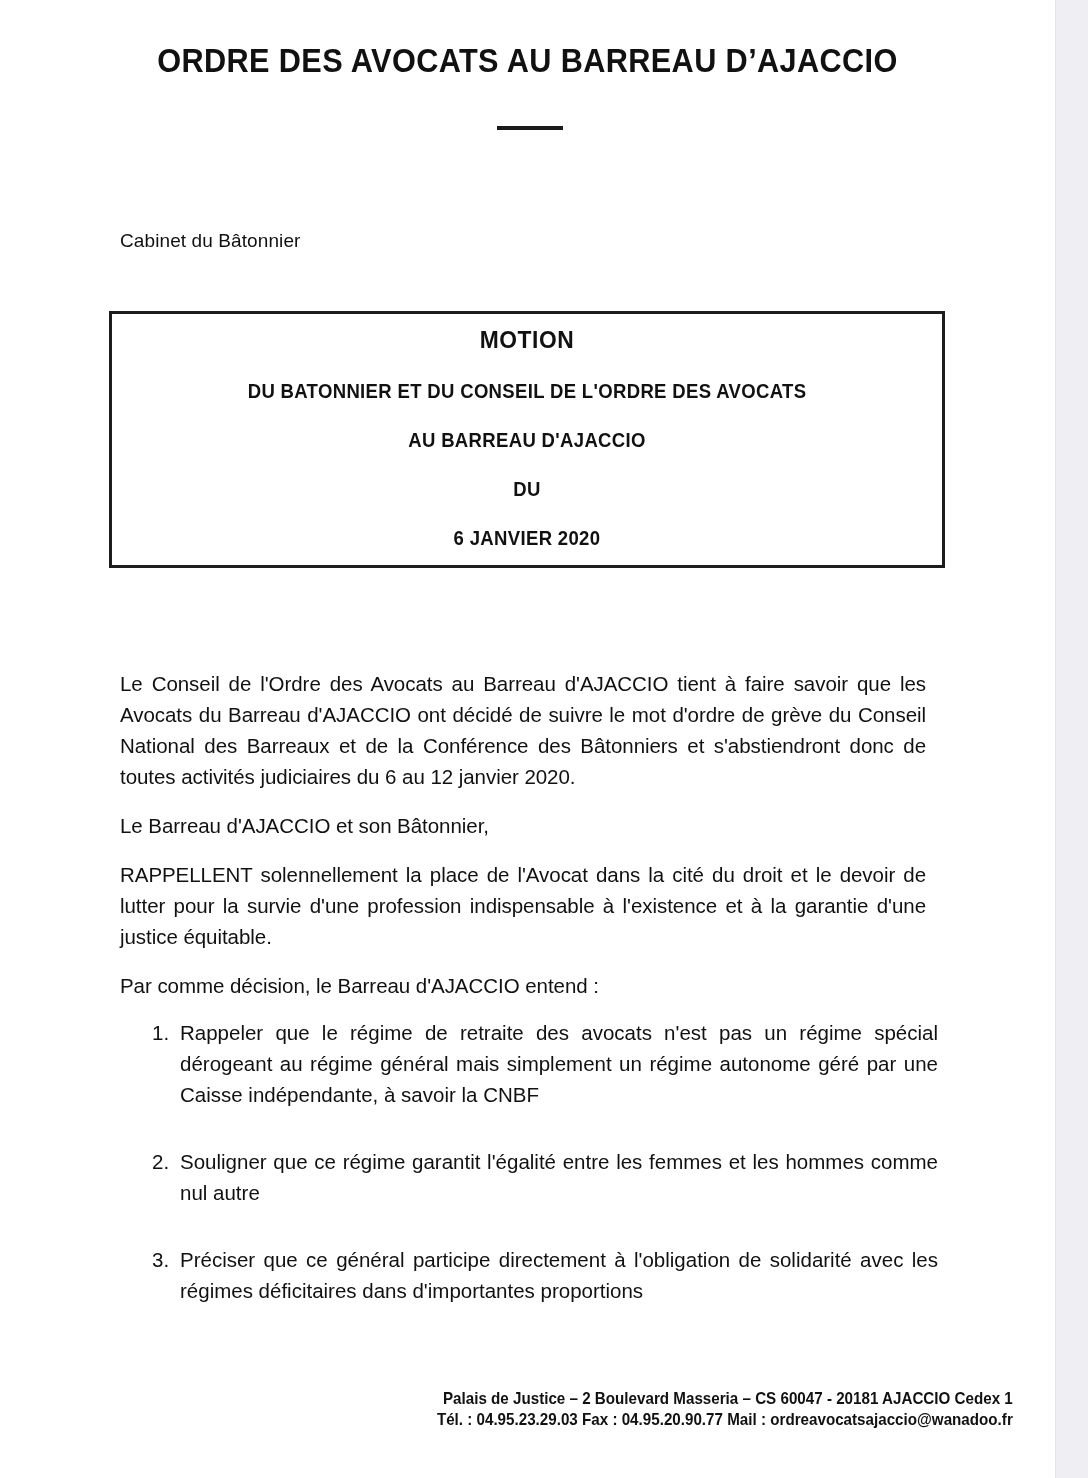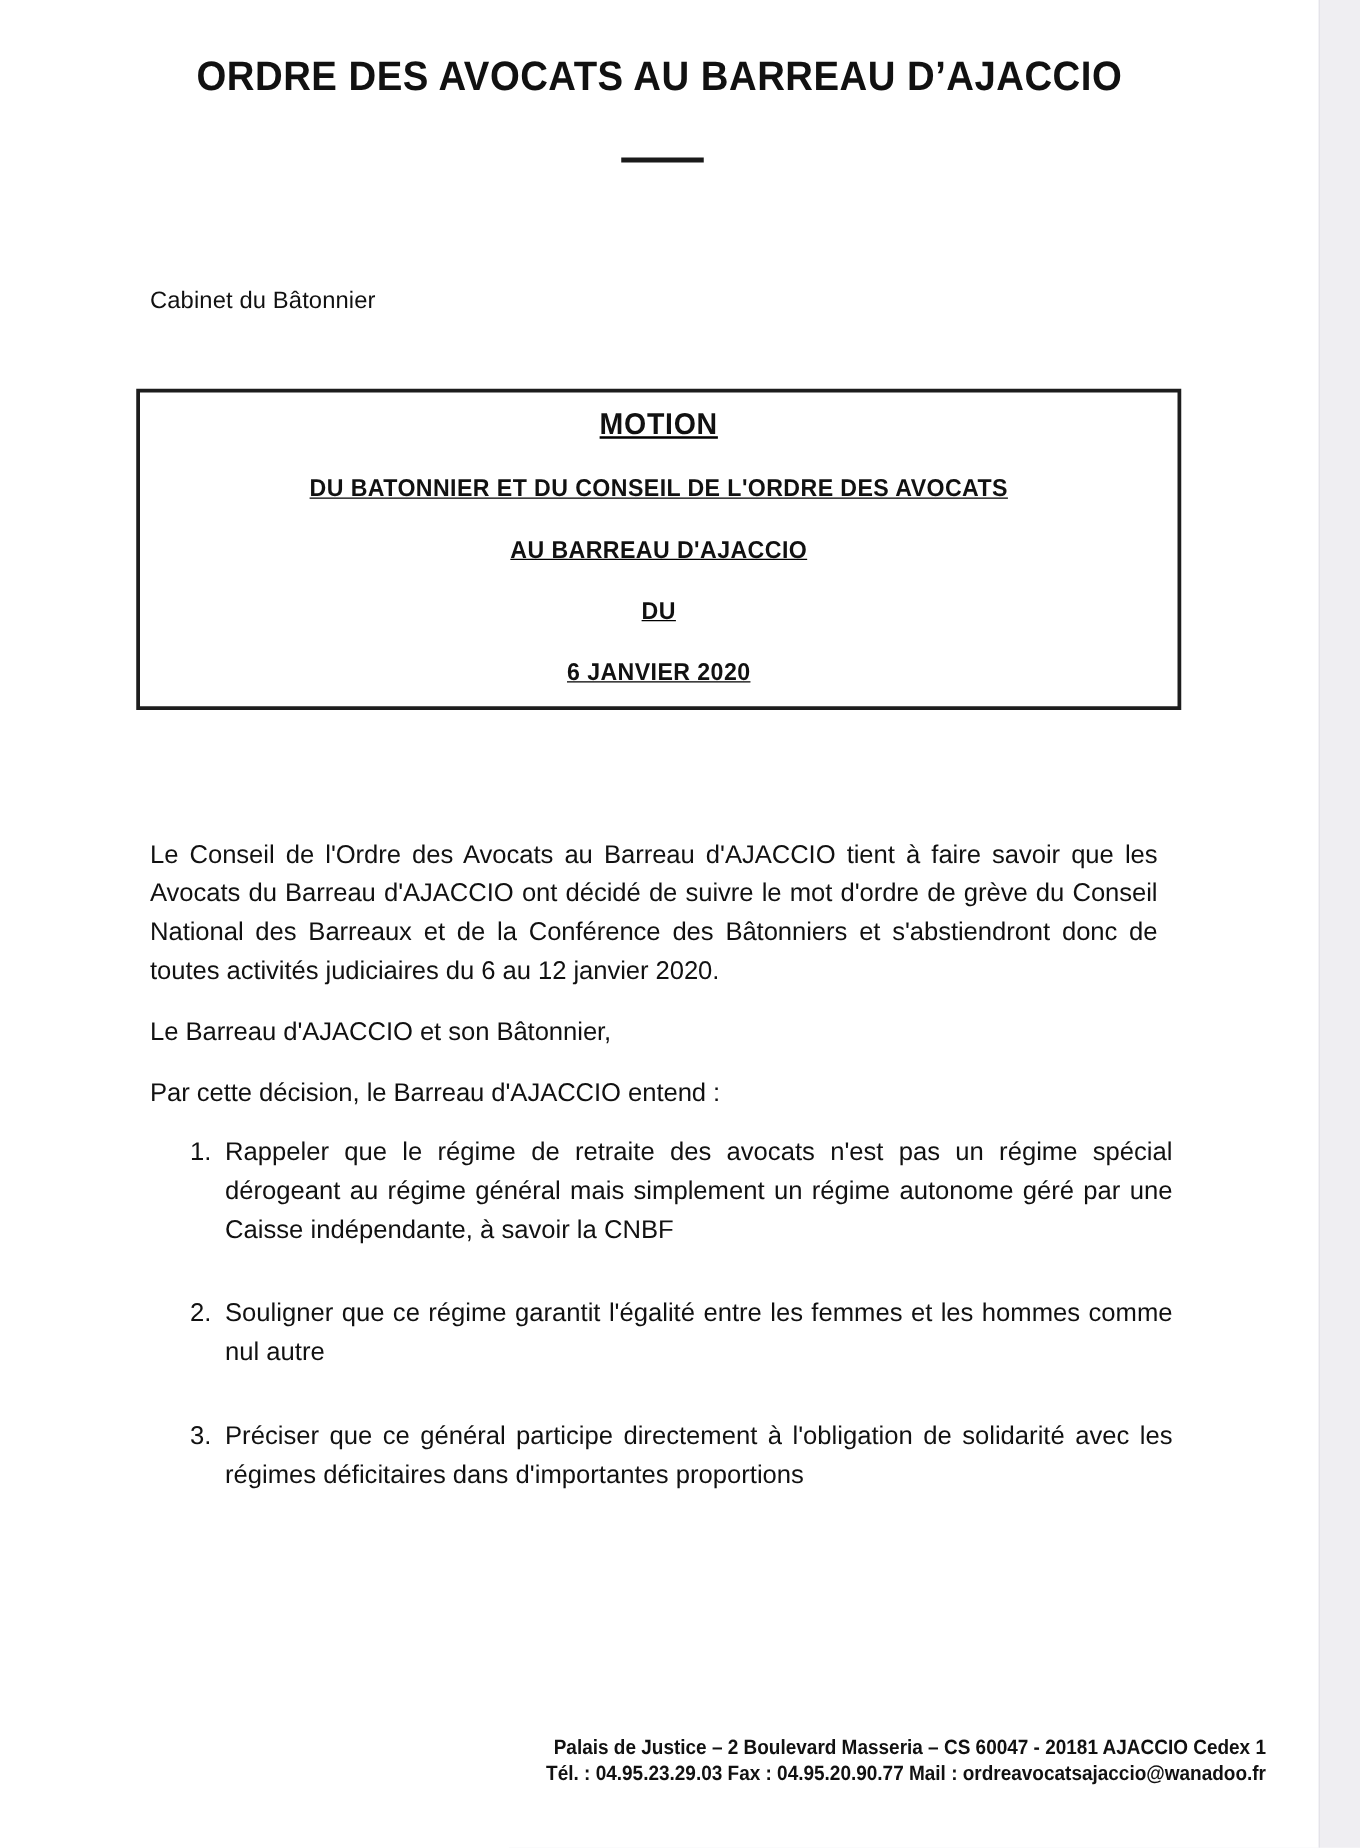--- a/index.html
+++ b/index.html
@@ -71,21 +71,20 @@
 
   
   #motion-box {
     position: absolute;
     left: 109px;
     top: 311px;
     width: 836px;
     height: 257px;
     border: 3px solid #1d1d1d;
     box-sizing: border-box;
-    text-decoration: underline;
   }
   .motion-line {
     text-align: center;
     font-weight: bold;
     color: #111111;
     font-family: "Liberation Sans Narrow", "Liberation Sans", sans-serif;
     transform: scaleX(0.95);
     white-space: nowrap;
   }
   #motion-l1 { font-size: 24px; margin-top: 12px; letter-spacing: 0.6px; }
@@ -174,22 +173,23 @@
     <div class="motion-line" id="motion-l5">6 JANVIER 2020</div>
   </div>
 
   <div id="body-block">
 
     <p class="para">Le Conseil de l'Ordre des Avocats au Barreau d'AJACCIO tient à faire savoir que les Avocats du Barreau d'AJACCIO ont décidé de suivre le mot d'ordre de grève du Conseil National des Barreaux et de la Conférence des Bâtonniers et s'abstiendront donc de toutes activités judiciaires du 6 au 12 janvier 2020.</p>
 
 
     <p class="para">Le Barreau d'AJACCIO et son Bâtonnier,</p>
 
-
-    <p class="para" id="intro-list-line">Par cette décision, le Barreau d'AJACCIO entend :</p>
+    <p class="para">RAPPELLENT solennellement la place de l'Avocat dans la cité du droit et le devoir de lutter pour la survie d'une profession indispensable à l'existence et à la garantie d'une justice équitable.</p>
+
+    <p class="para" id="intro-list-line">Par comme décision, le Barreau d'AJACCIO entend :</p>
 
     <ol id="motion-list">
       <li>
         <span class="num">1.</span>
         <span>Rappeler que le régime de retraite des avocats n'est pas un régime spécial dérogeant au régime général mais simplement un régime autonome géré par une Caisse indépendante, à savoir la CNBF</span>
       </li>
       <li>
         <span class="num">2.</span>
         <span>Souligner que ce régime garantit l'égalité entre les femmes et les hommes comme nul autre</span>
       </li>

